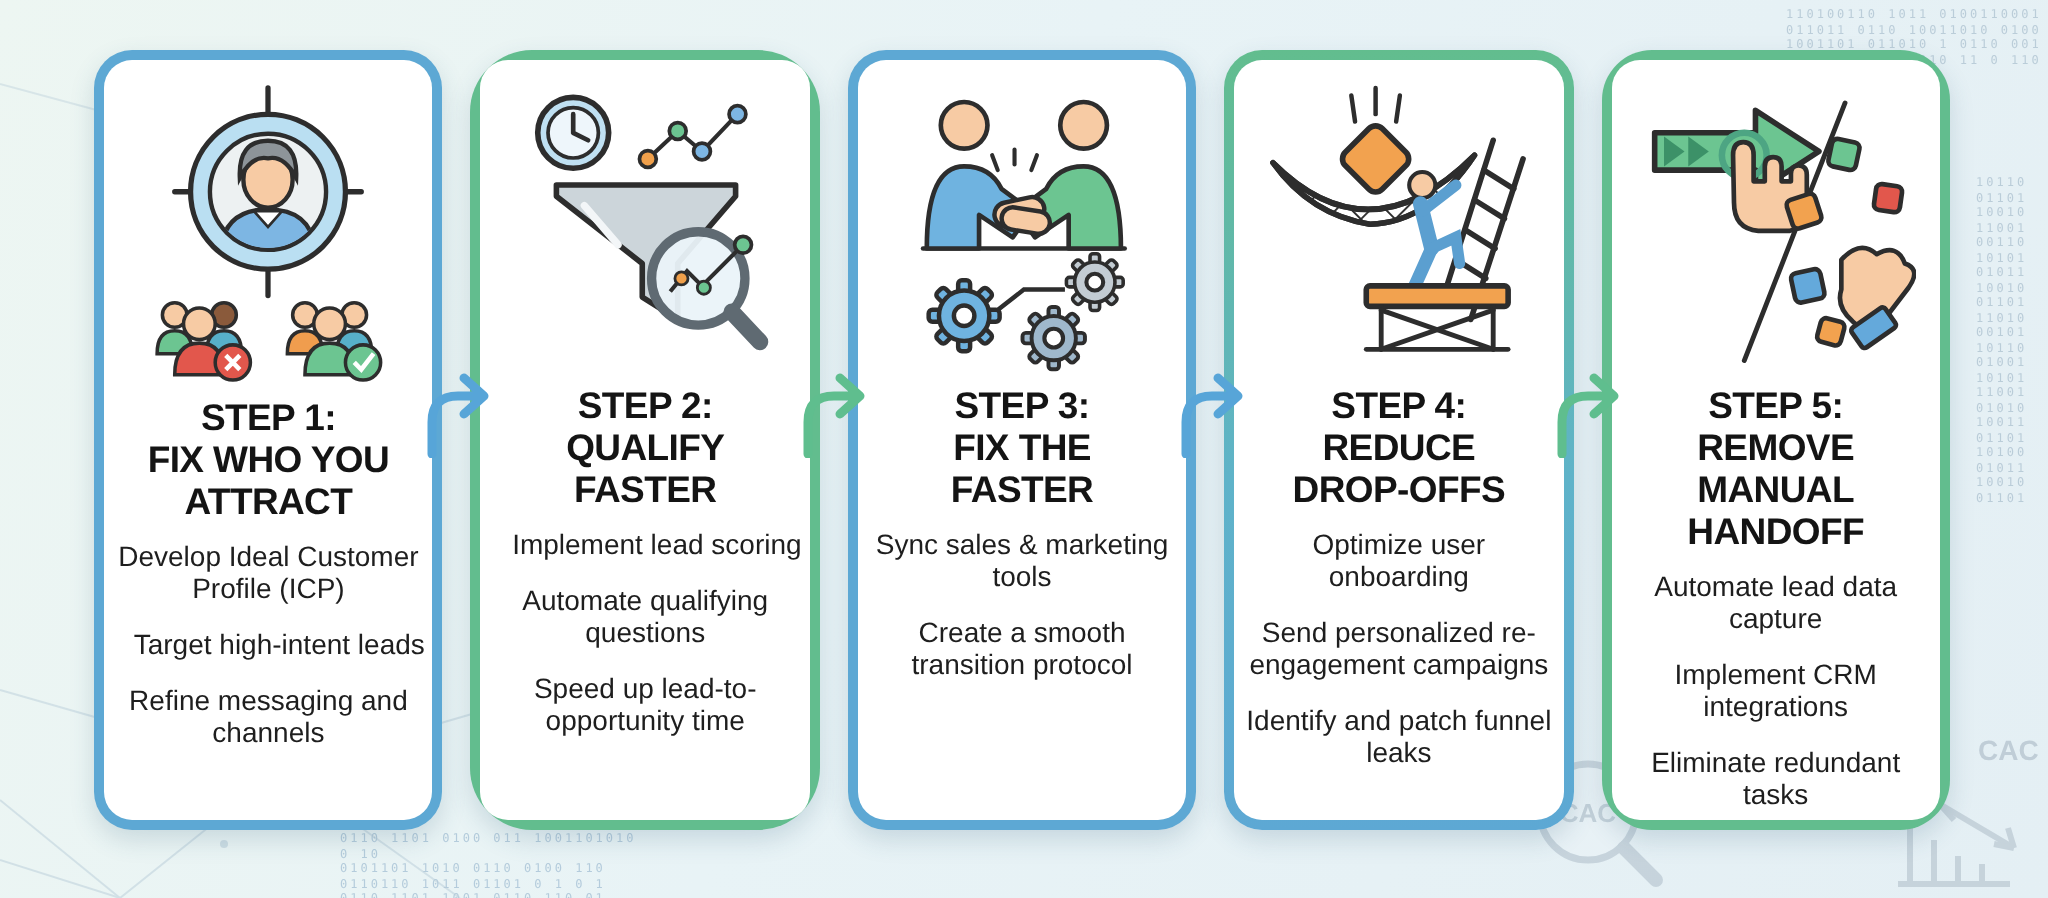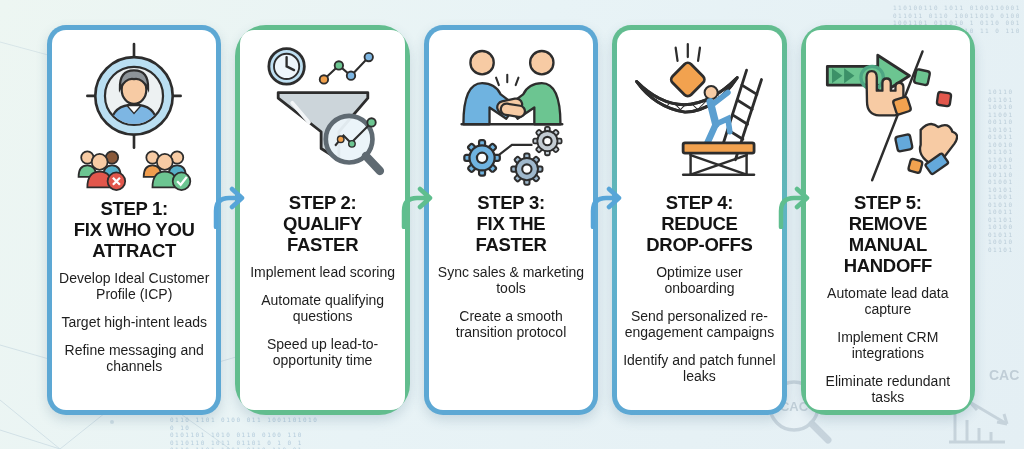--- a/index.html
+++ b/index.html
@@ -14,21 +14,21 @@
   .n3{left:170px;top:416px;width:150px;color:rgba(95,140,180,.38);}
   .bg-svg{position:absolute;pointer-events:none;}
   
   .cards{position:absolute;left:47px;top:25px;width:928px;height:390px;display:flex;gap:14px;z-index:2;}
   .card-wrap{flex:1;border-radius:19px;padding:5px;box-shadow:0 5px 12px rgba(50,95,120,.18);}
   .card{background:#fff;border-radius:14px;height:100%;box-sizing:border-box;
     display:flex;flex-direction:column;align-items:center;padding:8px 4px 8px;}
   .icon-box{display:flex;align-items:center;justify-content:center;height:152px;flex:none;}
   .card1 .icon-box{height:158px;}
   .title{font-weight:bold;font-size:18.5px;line-height:21px;color:#141414;text-align:center;letter-spacing:-.3px;margin-top:2px;}
-  .items{display:flex;flex-direction:column;gap:12px;margin-top:9px;}
+  .items{display:flex;flex-direction:column;gap:12px;margin-top:9px;align-items:flex-end;}
   .item{font-size:14px;line-height:16px;color:#1e1e1e;text-align:center;}
   
   .arrow{position:absolute;top:185px;width:42px;height:44px;z-index:3;}
   .a1{left:207px;} .a2{left:395px;} .a3{left:584px;} .a4{left:772px;}
   
   .wm{position:absolute;pointer-events:none;}
   .wm-text{font-weight:bold;fill:#a9b8c4;}
   svg{display:block;}
 </style>
 </head>

